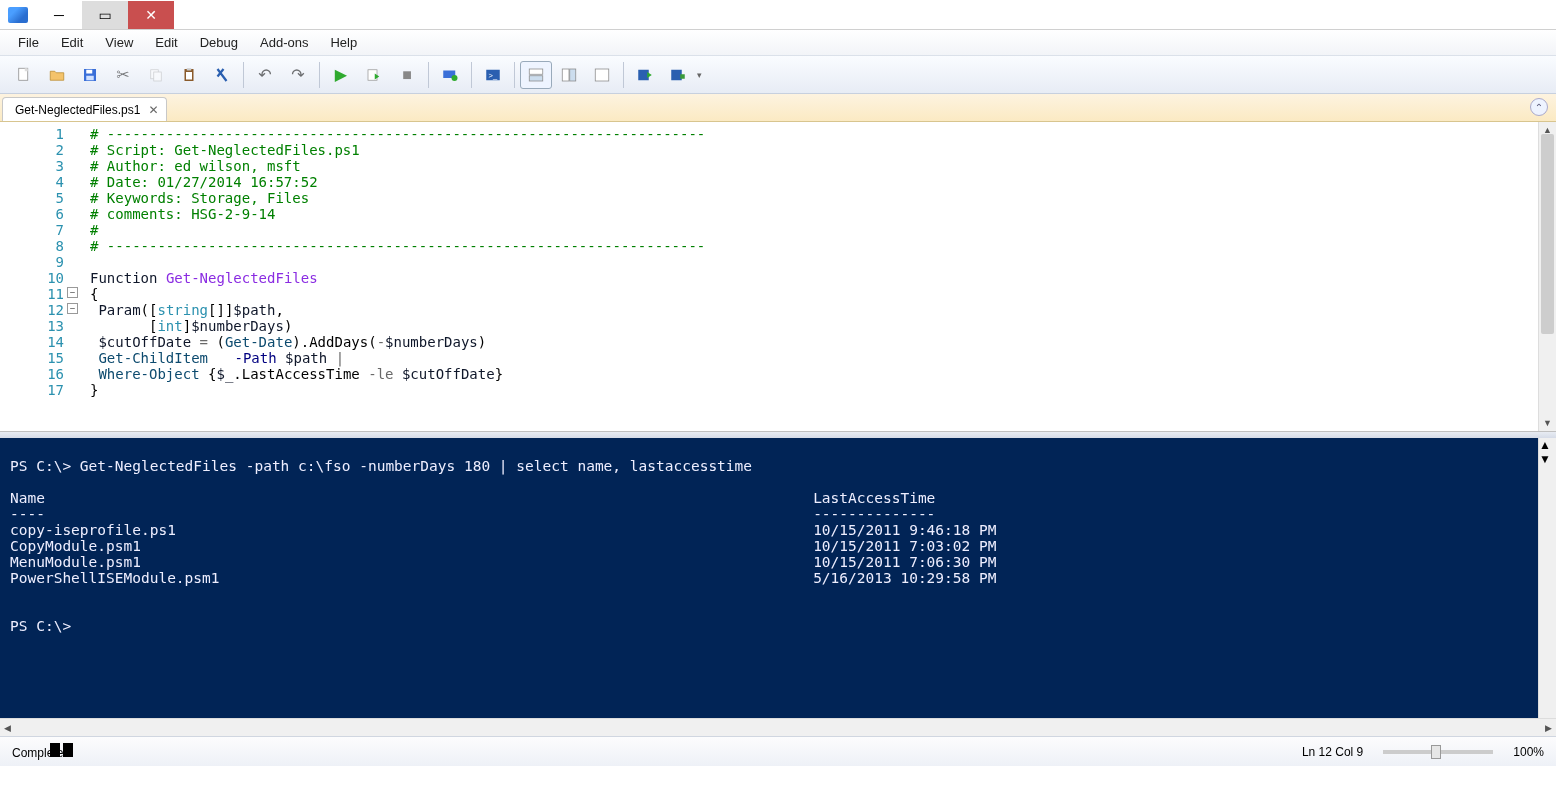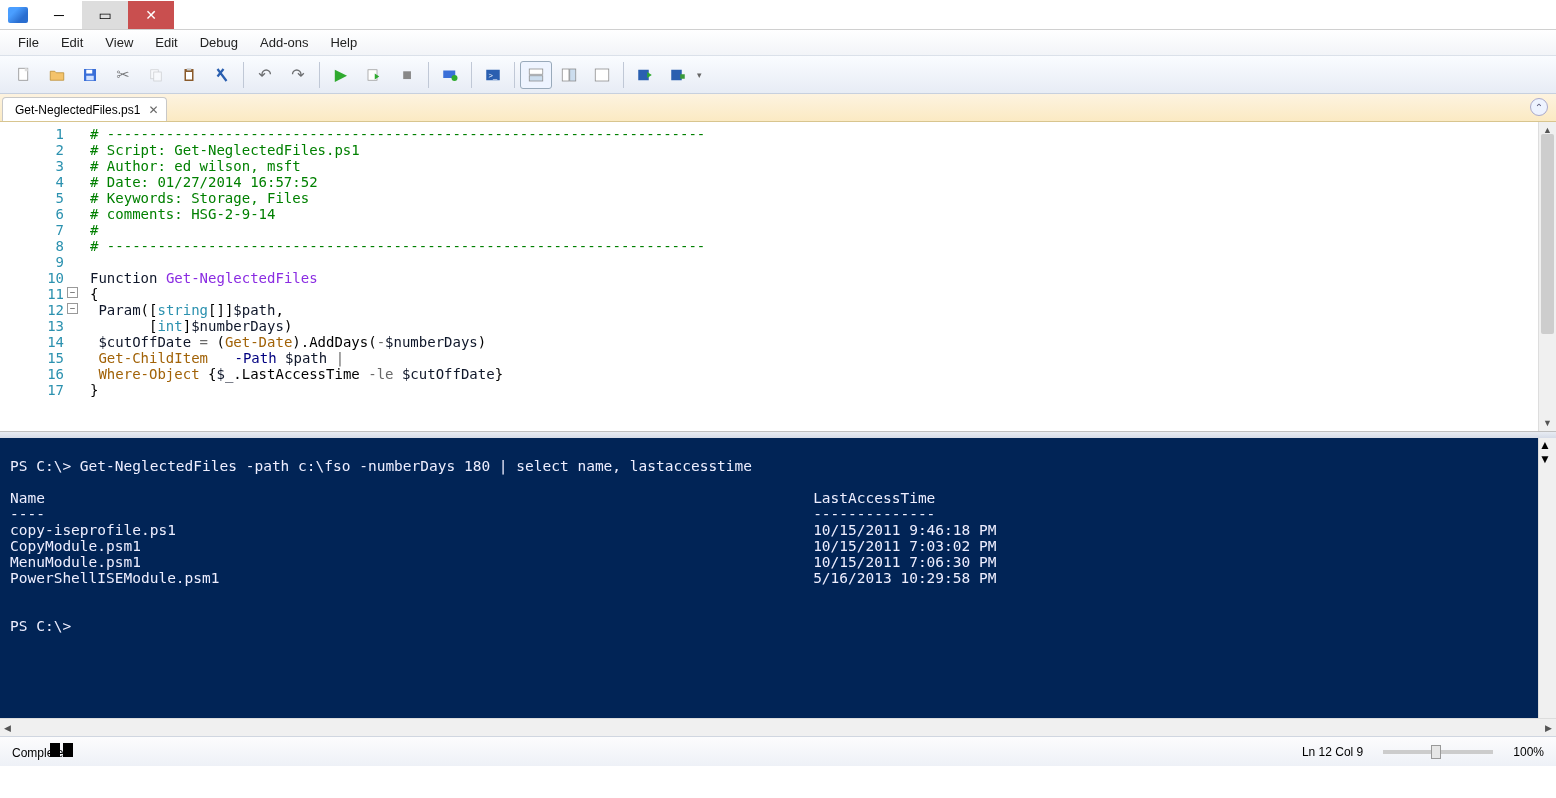--- a/index.html
+++ b/index.html
@@ -25,21 +25,21 @@
 .gutter { width:70px; background:#fff; padding:4px 6px 4px 0; text-align:right; font-family:Consolas,monospace; font-size:14px; color:#2b91af; line-height:16px; user-select:none;}
 .gln { height:16px; position:relative;}
 .fold { position:absolute; right:-14px; top:1px; width:11px;height:11px;border:1px solid #999;background:#fff;font-size:9px;line-height:9px;text-align:center;color:#555;}
 .code { flex:1; padding:4px 0 4px 20px; font-family:Consolas,monospace; font-size:14px; line-height:16px; white-space:pre; overflow:hidden;}
 .code .c { color:#008000; }
 .code .kw { color:#0f172a; }
 .code .fn { color:#8a2be2; }
 .code .ty { color:#2b91af; }
 .code .vr { color:#0f172a; }
 .code .op { color:#696969; }
-.code .cm { color:#a16207; }
+.code .cm { color:#0c4a6e; }
 .code .pr { color:#000080;margin-left:18px; }
 .escroll { width:18px; background:#f0f0f0; border-left:1px solid #ddd; position:relative;}
 .escroll .thumb { position:absolute; left:2px; right:2px; top:12px; height:200px; background:#cdcdcd; border-radius:2px;}
 .escroll .btn { position:absolute;left:0;right:0;height:16px;display:flex;align-items:center;justify-content:center;font-size:9px;color:#555;}
 .splitter { height:6px; background:linear-gradient(#e8ecf3,#d6dce8);}
 .console-wrap { height:280px; display:flex; background:#012456; }
 .console { flex:1; padding:20px 10px; font-family:Consolas,"Lucida Console",monospace; font-size:14.5px; line-height:16px; color:#eef; white-space:pre; overflow:hidden;}
 .cscroll { width:18px; background:#f0f0f0; border-left:1px solid #ddd; position:relative;}
 .hscrollbar { height:18px; background:#f0f0f0; border-top:1px solid #ddd; display:flex; align-items:center; justify-content:space-between; padding:0 4px; font-size:9px; color:#555;}
 .statusbar { height:30px; background:linear-gradient(#fcfcfd,#eef1f7); border-top:1px solid #d0d6e0; display:flex; align-items:center; padding:0 12px; font-size:12px; gap:20px;}

